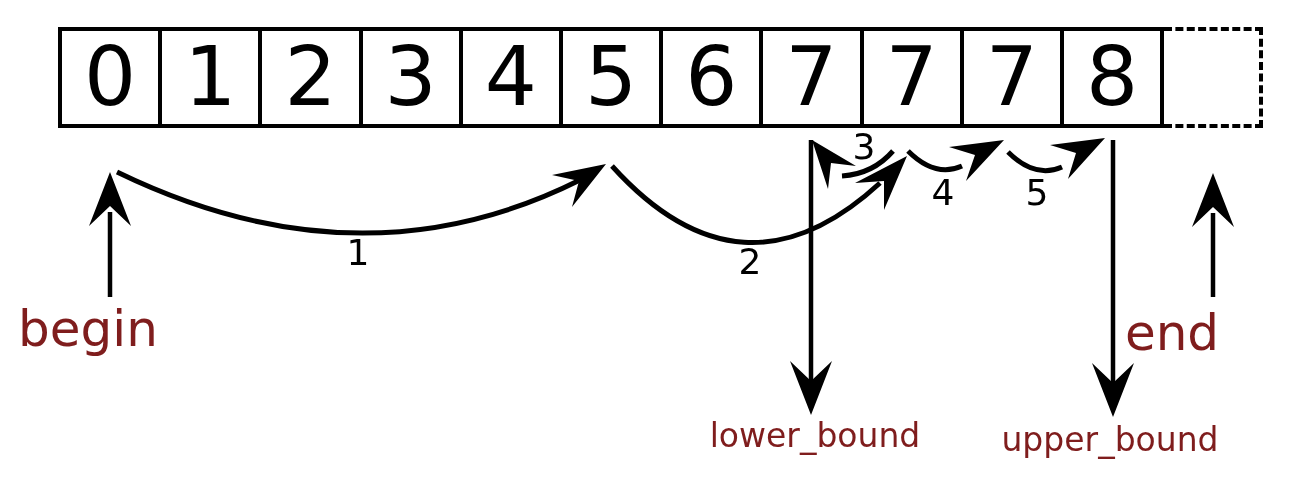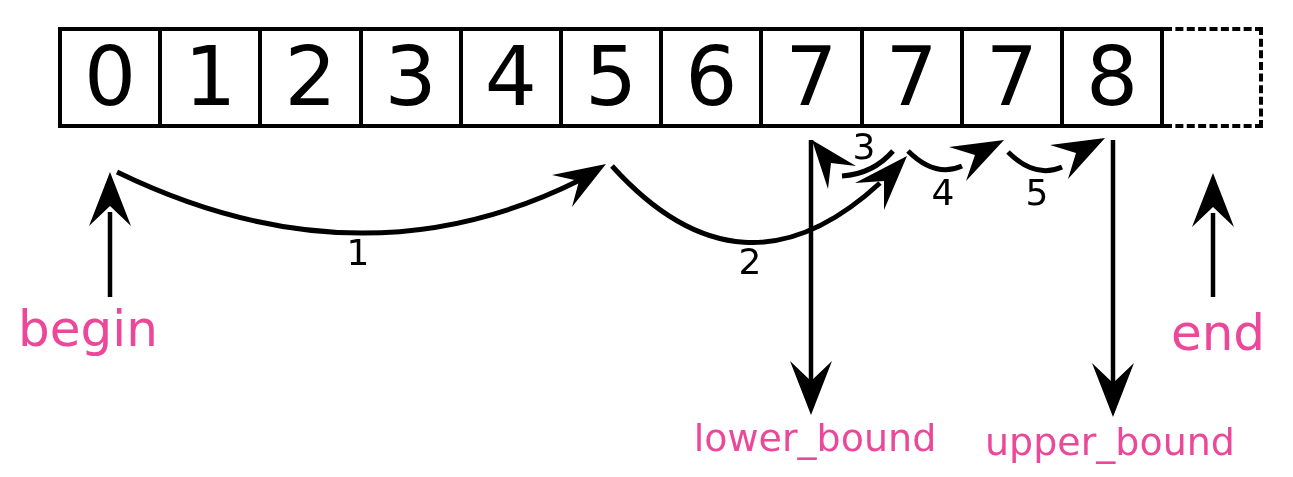--- a/index.html
+++ b/index.html
@@ -53,27 +53,27 @@
   
   .overlay {
     position: absolute;
     left: 0; top: 0;
     width: 1293px;
     height: 477px;
   }
   
   .lbl {
     position: absolute;
-    color: #ec4899;
+    color: #7f1d1d;
     line-height: 1;
     white-space: nowrap;
     transform: translateX(-50%);
   }
   .lbl-big   { font-size: 50px; }
-  .lbl-bound { font-size: 38px; }
+  .lbl-bound { font-size: 33px; }
   .step {
     position: absolute;
     color: #000;
     font-size: 36px;
     line-height: 1;
     transform: translate(-50%, -50%);
   }
 </style>
 </head>
 <body>
@@ -122,21 +122,21 @@
 
       <path d="M908,151 Q935,178 962,166" fill="none" stroke-width="5"></path>
       <polygon points="1004,140 966,181 975,155 949,147" stroke="none"></polygon>
 
       <path d="M1008,152 Q1035,179 1062,167" fill="none" stroke-width="5"></path>
       <polygon points="1105,138 1068,179 1076,153 1050,145" stroke="none"></polygon>
     </g>
   </svg>
 
   <div class="lbl lbl-big" style="left:88px;  top:304px;">begin</div>
-  <div class="lbl lbl-big" style="left:1218px; top:308px;">end</div>
+  <div class="lbl lbl-big" style="left:1172px; top:308px;">end</div>
   <div class="lbl lbl-bound" style="left:815px; top:419px;">lower_bound</div>
   <div class="lbl lbl-bound" style="left:1110px; top:423px;">upper_bound</div>
 
   <div class="step" style="left:358px;  top:253px;">1</div>
   <div class="step" style="left:750px;  top:262px;">2</div>
   <div class="step" style="left:864px;  top:147px;">3</div>
   <div class="step" style="left:943px;  top:193px;">4</div>
   <div class="step" style="left:1037px; top:193px;">5</div>
 
 </div>

